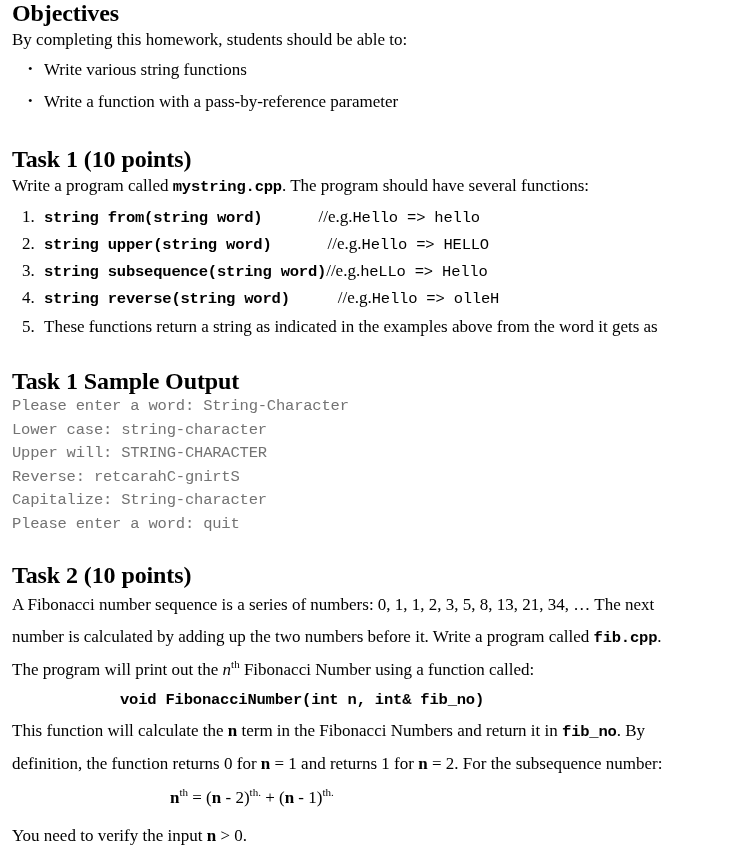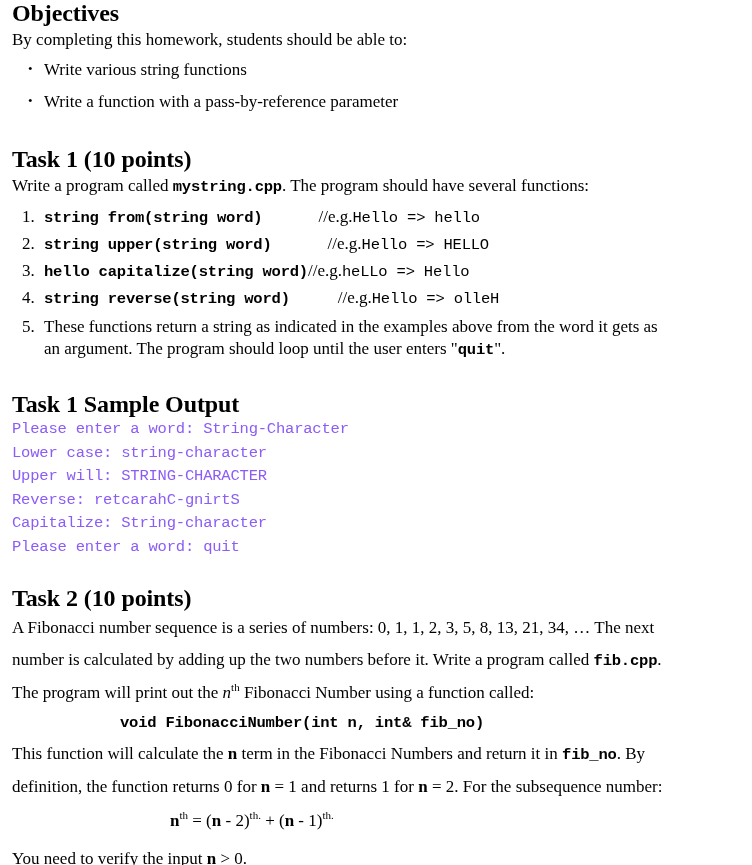--- a/index.html
+++ b/index.html
@@ -100,21 +100,21 @@
 
   .sample {
     margin: 0 0 0 12px;
   }
   .sample .line {
     font-family: "Liberation Mono", "DejaVu Sans Mono", monospace;
     font-size: 15.5px;
     line-height: 23.6px;
     letter-spacing: -0.2px;
     white-space: pre;
-    color: #8b5cf6;
+    color: #737373;
   }
   .formula {
     font-size: 17px;
     margin: 6px 0 0 0;
     text-align: left;
     padding-left: 170px;
     line-height: 24px;
   }
   .bold-n {
     font-weight: bold;
@@ -157,30 +157,29 @@
     <li>
       <span class="num">1.</span>
       <span class="sig code-b">string from(string word)</span><span class="cmt-pad" style="width:56px"></span><span class="cmt">//</span><span class="cmt">e.g.</span><span class="code-n">Hello =&gt; hello</span>
     </li>
     <li>
       <span class="num">2.</span>
       <span class="sig code-b">string upper(string word)</span><span class="cmt-pad" style="width:56px"></span><span class="cmt">//</span><span class="cmt">e.g.</span><span class="code-n">Hello =&gt; HELLO</span>
     </li>
     <li>
       <span class="num">3.</span>
-      <span class="sig code-b">hello capitalize(string word)</span><span class="cmt">//</span><span class="cmt">e.g.</span><span class="code-n">heLLo =&gt; Hello</span>
+      <span class="sig code-b">string subsequence(string word)</span><span class="cmt">//</span><span class="cmt">e.g.</span><span class="code-n">heLLo =&gt; Hello</span>
     </li>
     <li>
       <span class="num">4.</span>
       <span class="sig code-b">string reverse(string word)</span><span class="cmt-pad" style="width:48px"></span><span class="cmt">//</span><span class="cmt">e.g.</span><span class="code-n">Hello =&gt; olleH</span>
     </li>
     <li class="item5">
       <span class="num">5.</span>
       <span>These functions return a string as indicated in the examples above from the word it gets as</span>
-      <span class="l2"><span>an argument.  The program should loop until the user enters "</span><span class="code-b">quit</span><span>".</span></span>
     </li>
   </ol>
 
   <div class="sp-2"></div>
 
   <h1 class="h1">Task 1 Sample Output</h1>
   <div class="sample">
     <div class="line">Please enter a word: String-Character</div>
     <div class="line">Lower case: string-character</div>
     <div class="line">Upper will: STRING-CHARACTER</div>

